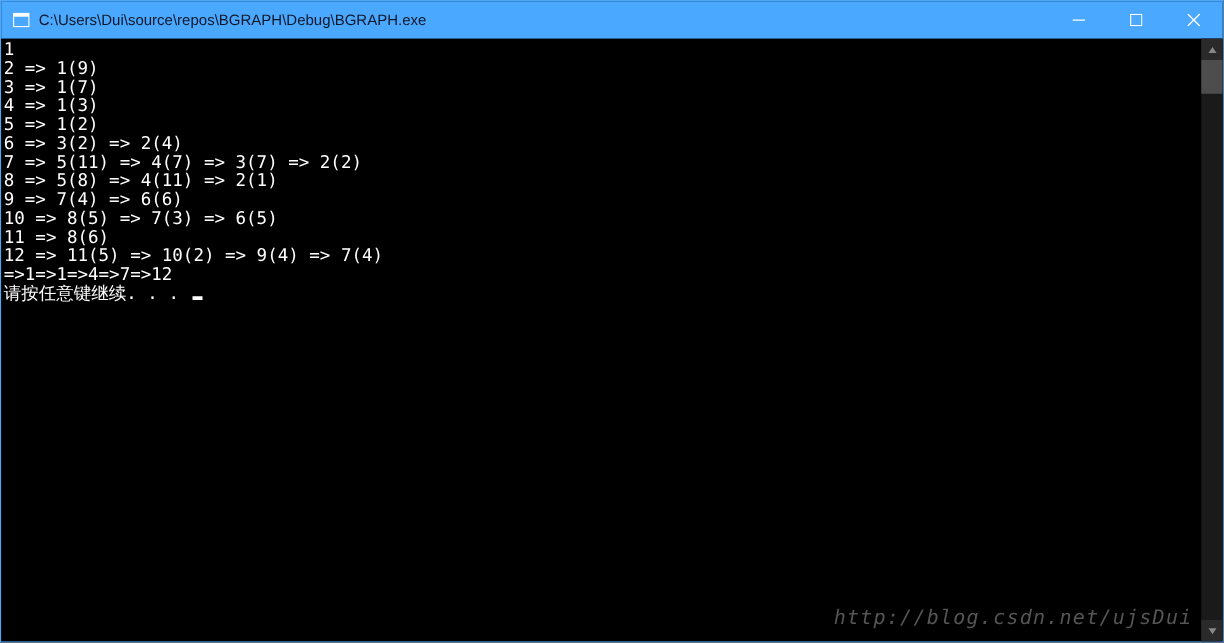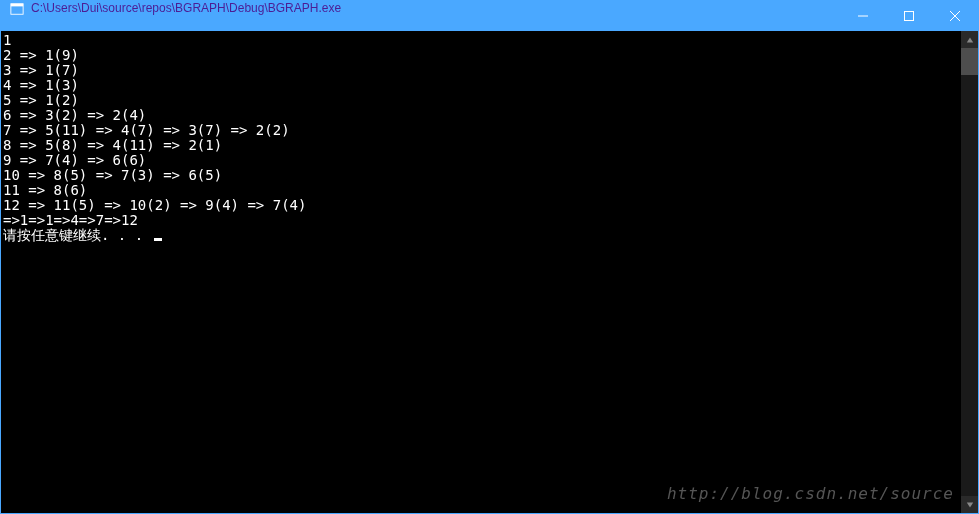--- a/index.html
+++ b/index.html
@@ -20,23 +20,23 @@
       height: 514px;
       background: #000000;
       display: flex;
       flex-direction: column;
       border: 1px solid #4aa8ff;
     }
     .titlebar {
       height: 30px;
       background: #4aa8ff;
       display: flex;
-      align-items: flex-start;
+      align-items: center;
       padding: 0 0 0 8px;
-      color: #4c1d95;
+      color: #0f172a;
       font-size: 12px;
     }
     .app-icon {
       width: 16px;
       height: 16px;
       margin-right: 6px;
       display: flex;
       align-items: center;
       justify-content: center;
     }
@@ -179,15 +179,15 @@
       </div>
       <div class="scroll-track">
         <div class="scroll-thumb"></div>
       </div>
       <div class="scroll-arrow">
         <svg viewBox="0 0 10 10">
             <path d="M5 8 L9 2 L1 2 Z"></path>
           </svg>
       </div>
     </div>
-    <div class="watermark">http://blog.csdn.net/source</div>
+    <div class="watermark">http://blog.csdn.net/ujsDui</div>
   </div>
 </div>
 
 </body></html>

